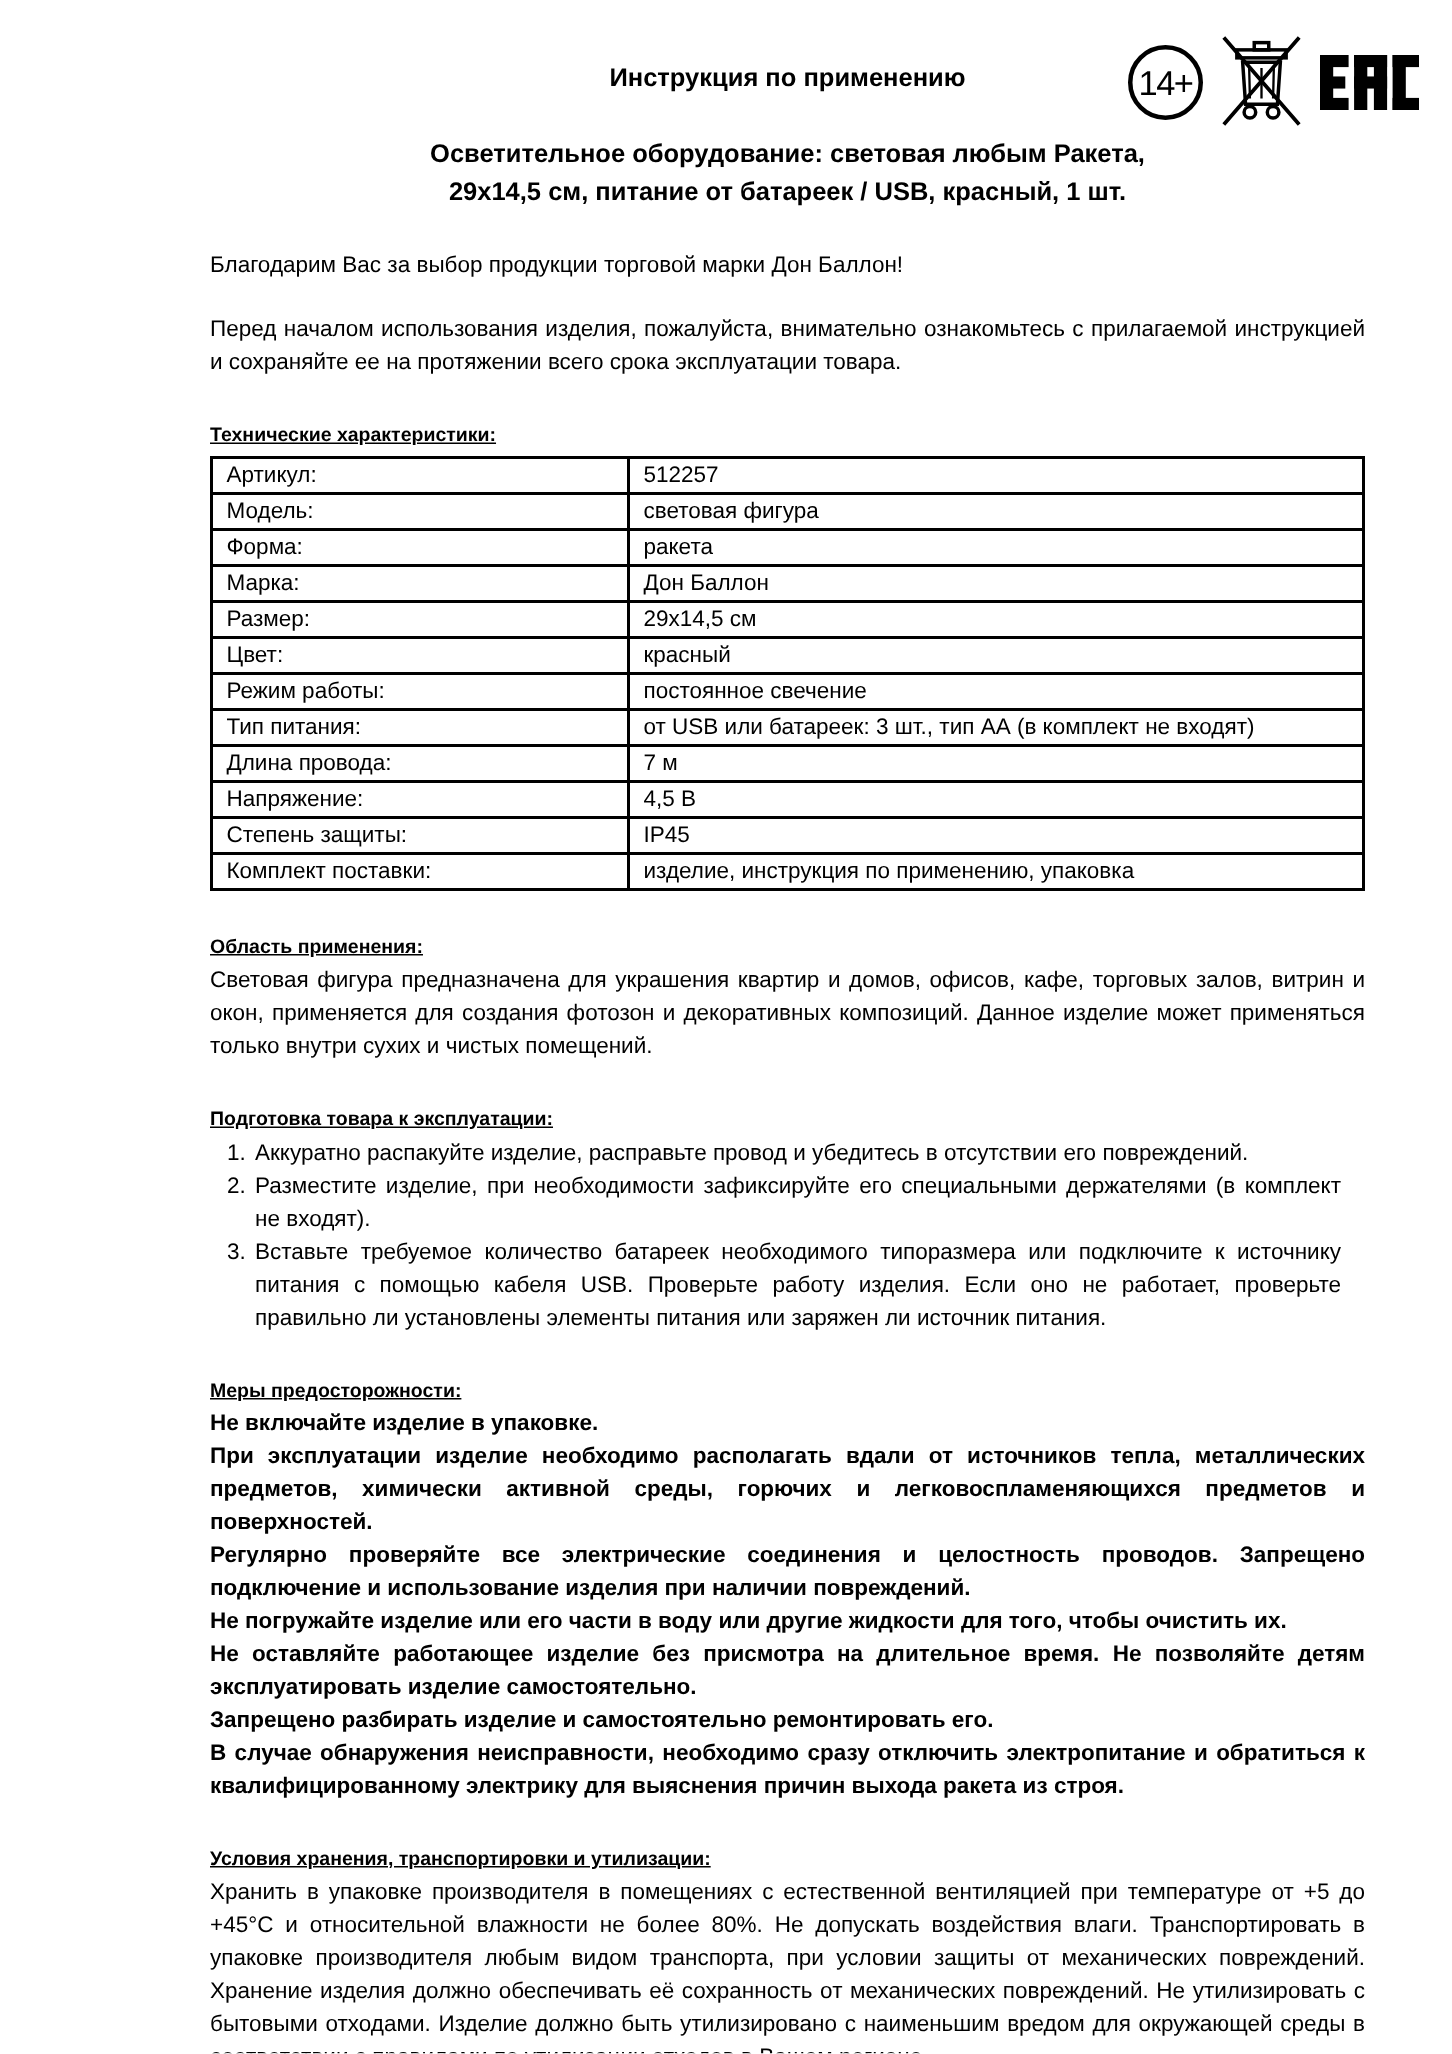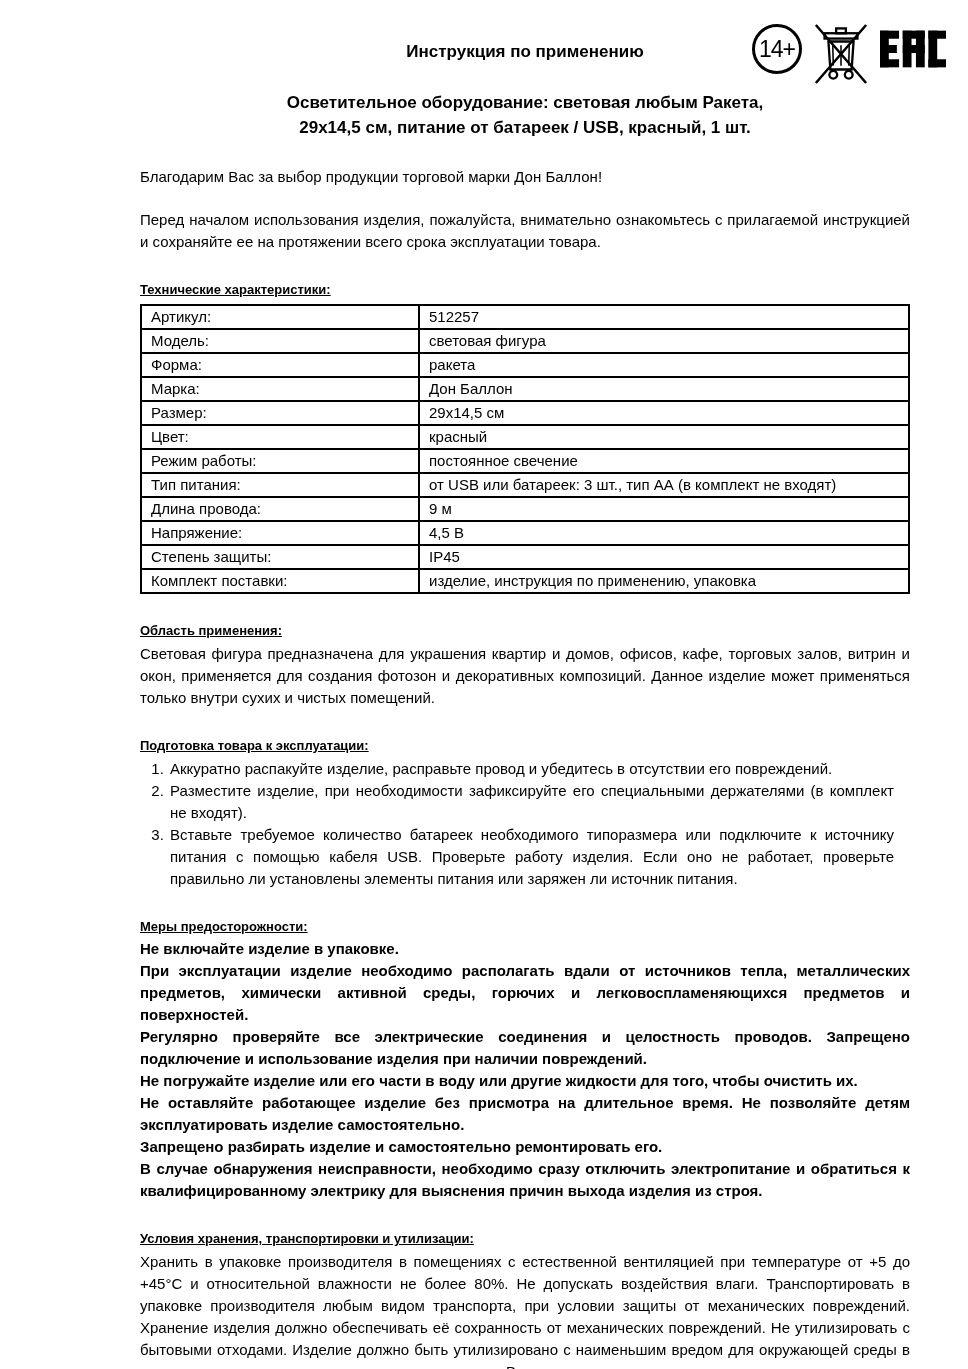--- a/index.html
+++ b/index.html
@@ -14,20 +14,21 @@
     width: 968px;
     height: 1369px;
     background: #ffffff;
     overflow: hidden;
   }
   .badges {
     position: absolute;
     top: 24px;
     right: 22px;
     display: flex;
+    align-items: center;
     gap: 10px;
   }
   .age-badge {
     width: 50px;
     height: 50px;
     border: 3px solid #000;
     border-radius: 50%;
     display: flex;
     align-items: center;
     justify-content: center;
@@ -169,21 +170,21 @@
           <tr>
             <td class="spec-label">Режим работы:</td>
             <td>постоянное свечение</td>
           </tr>
           <tr>
             <td class="spec-label">Тип питания:</td>
             <td>от USB или батареек: 3 шт., тип АА (в комплект не входят)</td>
           </tr>
           <tr>
             <td class="spec-label">Длина провода:</td>
-            <td>9 м</td>
+            <td>7 м</td>
           </tr>
           <tr>
             <td class="spec-label">Напряжение:</td>
             <td>4,5 В</td>
           </tr>
           <tr>
             <td class="spec-label">Степень защиты:</td>
             <td>IP45</td>
           </tr>
           <tr>
@@ -209,21 +210,21 @@
     </div>
 
     <div class="sec-gap">
       <span class="section-heading">Меры предосторожности:</span>
       <p class="para">Не включайте изделие в упаковке.</p>
       <p class="para">При эксплуатации изделие необходимо располагать вдали от источников тепла, металлических предметов, химически активной среды, горючих и легковоспламеняющихся предметов и поверхностей.</p>
       <p class="para">Регулярно проверяйте все электрические соединения и целостность проводов. Запрещено подключение и использование изделия при наличии повреждений.</p>
       <p class="para">Не погружайте изделие или его части в воду или другие жидкости для того, чтобы очистить их.</p>
       <p class="para">Не оставляйте работающее изделие без присмотра на длительное время. Не позволяйте детям эксплуатировать изделие самостоятельно.</p>
       <p class="para">Запрещено разбирать изделие и самостоятельно ремонтировать его.</p>
-      <p class="para">В случае обнаружения неисправности, необходимо сразу отключить электропитание и обратиться к квалифицированному электрику для выяснения причин выхода изделия из строя.</p>
+      <p class="para">В случае обнаружения неисправности, необходимо сразу отключить электропитание и обратиться к квалифицированному электрику для выяснения причин выхода ракета из строя.</p>
     </div>
 
     <div class="sec-gap">
       <span class="section-heading">Условия хранения, транспортировки и утилизации:</span>
       <p class="body-text">Хранить в упаковке производителя в помещениях с естественной вентиляцией при температуре от +5 до +45°С и относительной влажности не более 80%. Не допускать воздействия влаги. Транспортировать в упаковке производителя любым видом транспорта, при условии защиты от механических повреждений. Хранение изделия должно обеспечивать её сохранность от механических повреждений. Не утилизировать с бытовыми отходами. Изделие должно быть утилизировано с наименьшим вредом для окружающей среды в соответствии с правилами по утилизации отходов в Вашем регионе.</p>
     </div>
 
   </div>
 </div>
 

